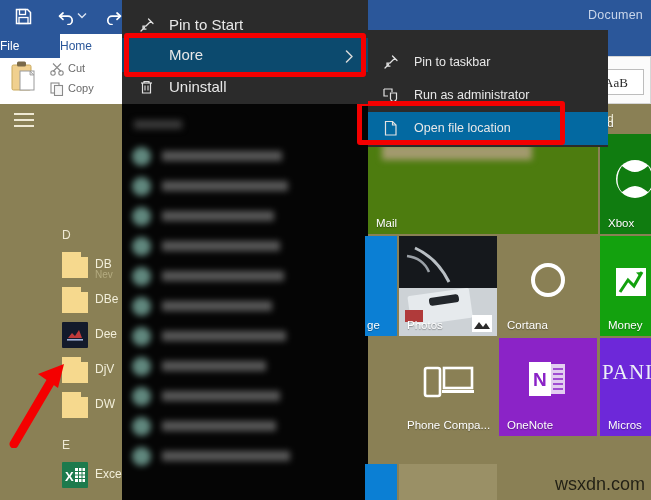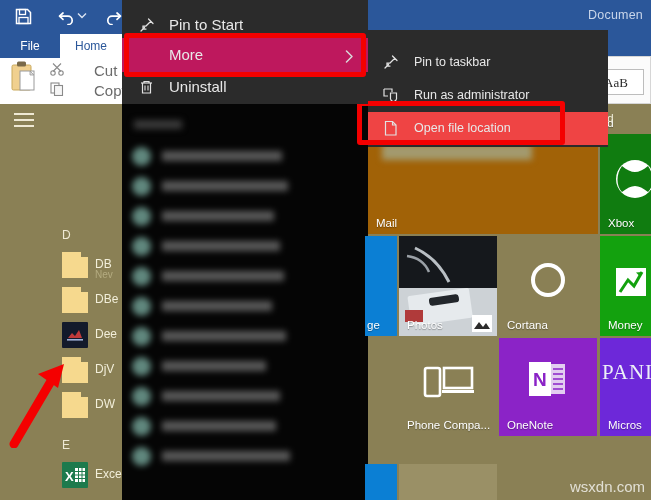--- a/index.html
+++ b/index.html
@@ -35,36 +35,36 @@
     width: 19px; height: 19px;
   }
   .qat-ico svg { display: block; }
   .word-tabrow {
     position: absolute; left: 0; top: 34px;
     width: 651px; height: 24px;
     background: #2b579a;
   }
   .word-tab {
     position: absolute; top: 34px; height: 24px;
-    line-height: 24px; text-align: center;
+    line-height: 24px; text-align: left;
     font-size: 12px; color: #ffffff;
   }
   .word-tab.file { left: 0; width: 60px; }
   .word-tab.home {
     left: 60px; width: 62px;
     background: #ffffff; color: #2b579a;
   }
   .word-body {
     position: absolute; left: 0; top: 58px;
     width: 651px; height: 46px;
     background: #ffffff;
   }
   .clipboard-ico { position: absolute; left: 10px; top: 60px; width: 30px; height: 34px; }
   .cmd {
-    position: absolute; font-size: 15px; color: #6b6b6b; margin-left: 26px;
+    position: absolute; font-size: 11px; color: #6b6b6b;
   }
   .cmd-ico { position: absolute; width: 14px; height: 14px; }
   .pro9 {
     position: absolute; right: 0; top: 36px;
     width: 92px; height: 20px;
     background: #2b579a; color: #fff;
     font-size: 12px; line-height: 20px; padding-left: 6px;
   }
   .style-gallery {
     position: absolute; right: 0; top: 56px;
@@ -187,21 +187,21 @@
   
   .ctxmenu {
     position: absolute; left: 122px; top: 0;
     width: 246px; height: 104px;
     background: #2b2b2b;
   }
   .ctx-item {
     position: absolute; left: 0; width: 246px; height: 34px;
     color: #e8e8e8; font-size: 15px;
   }
-  .ctx-item.hl { background: #be185d; text-align: right; }
+  .ctx-item.hl { background: #0c4a6e; text-align: right; }
   .ctx-ico {
     position: absolute; left: 16px; top: 9px;
     width: 17px; height: 17px;
   }
   .ctx-text {
     position: absolute; left: 47px; top: 0; line-height: 34px;
     white-space: nowrap;
   }
   .ctx-chev {
     position: absolute; right: 14px; top: 11px;
@@ -217,33 +217,33 @@
   
   .submenu {
     position: absolute; left: 368px; top: 30px;
     width: 240px; height: 117px;
     background: #2b2b2b;
   }
   .sub-item {
     position: absolute; left: 0; width: 240px; height: 33px;
     color: #e8e8e8; font-size: 12.5px;
   }
-  .sub-item.hl { background: #ef4444; }
+  .sub-item.hl { background: #0369a1; }
   .sub-ico { position: absolute; left: 14px; top: 8px; width: 17px; height: 17px; }
   .sub-text { position: absolute; left: 46px; top: 0; line-height: 33px; white-space: nowrap; }
 
   
   .darkstrip {
     position: absolute; left: 368px; top: 0; width: 197px; height: 30px;
     background: #2b579a;
   }
 
   .watermark {
     position: absolute; right: 6px; bottom: 5px;
-    font-size: 15px; color: #ffffff; opacity: .75;
+    font-size: 18px; color: #000000; opacity: .75;
     font-family: "Liberation Sans", sans-serif;
   }
 
   .playband {
     position: absolute; left: 565px; top: 104px;
     width: 86px; height: 28px;
     color: #f0ecd8; font-size: 11.5px; line-height: 28px; padding-left: 4px;
     white-space: nowrap;
   }
 </style>
@@ -432,21 +432,21 @@
       <div class="blur-bar" style="width:128px;"></div>
     </div>
   </div>
 
   <div class="tiles">
 
     <div class="tile" style="left:197px;top:0;width:86px;height:28px;">
       <div class="tile-label" style="bottom:3px;left:4px;">Play and</div>
     </div>
 
-    <div class="tile" style="left:0;top:30px;width:230px;height:100px;background:#a16207;">
+    <div class="tile" style="left:0;top:30px;width:230px;height:100px;background:#4d7c0f;">
       <div class="tile-blur-text"></div>
       <div class="tile-label">Mail</div>
     </div>
 
     <div class="tile" style="left:232px;top:30px;width:51px;height:100px;background:#107c10;">
       <svg style="position:absolute;left:14px;top:24px;" width="42" height="42" viewBox="0 0 42 42">
         <circle cx="21" cy="21" r="19" fill="#ffffff"></circle>
         <path d="M8 8 C18 16 24 16 34 8 C40 16 40 28 34 34 C24 26 18 26 8 34 C2 28 2 16 8 8z" fill="#107c10"></path>
       </svg>
       <div class="tile-label">Xbox</div>

